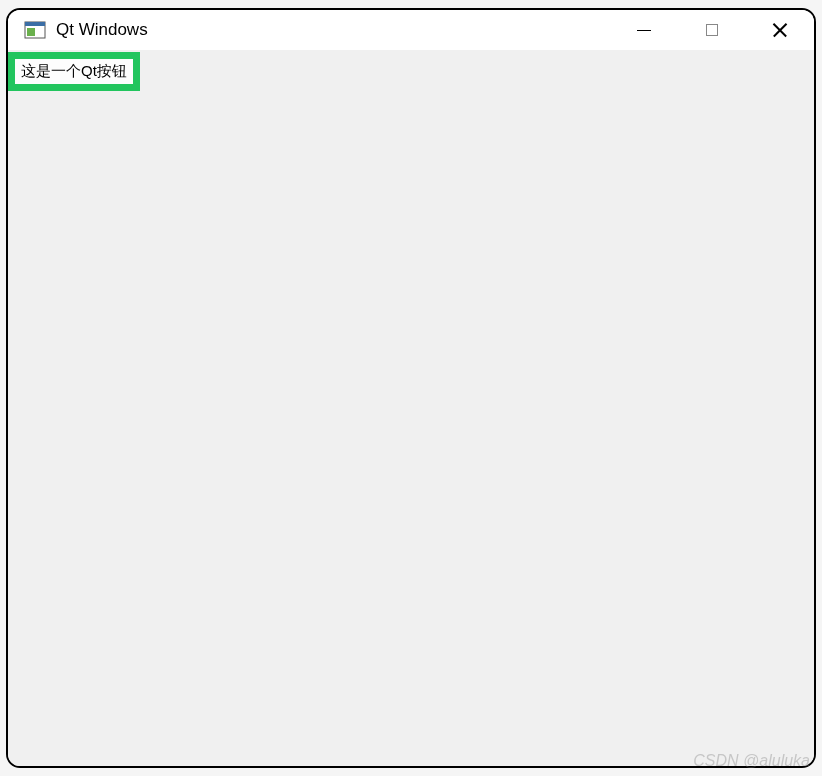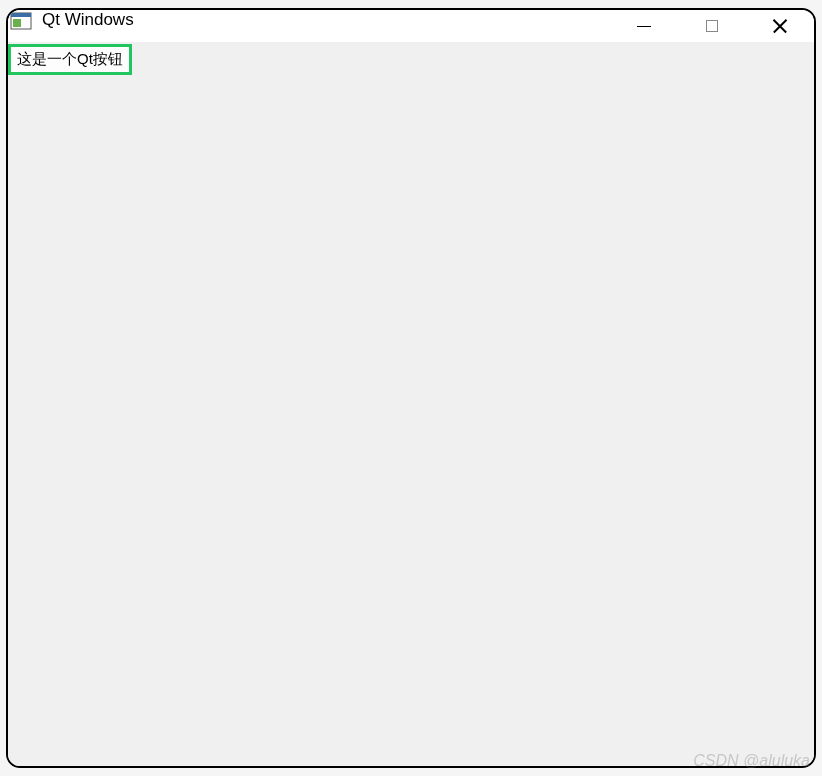--- a/index.html
+++ b/index.html
@@ -22,25 +22,25 @@
       height: 760px;
       background: #ffffff;
       border: 2px solid #000000;
       border-radius: 14px;
       overflow: hidden;
       display: flex;
       flex-direction: column;
       position: relative;
     }
     .title-bar {
-      height: 32px;
+      height: 40px;
       background: #ffffff;
       display: flex;
-      align-items: flex-start;
-      padding-left: 2px;
+      align-items: center;
+      padding-left: 16px;
       position: relative;
     }
     .app-icon {
       width: 22px;
       height: 22px;
       margin-right: 10px;
       display: flex;
       align-items: center;
       justify-content: center;
     }
@@ -105,21 +105,21 @@
     .client-area {
       flex: 1;
       background: #f0f0f0;
       position: relative;
     }
     .qt-button {
       position: absolute;
       top: 2px;
       left: 0px;
       background: #fdfdfd;
-      border: 3px solid #22c55e;
+      border: 7px solid #22c55e;
       padding: 3px 6px;
       font-size: 15px;
       font-family: "SimSun", "Microsoft YaHei", sans-serif;
       color: #000000;
       cursor: pointer;
     }
     .watermark {
       position: absolute;
       bottom: 6px;
       right: 12px;

